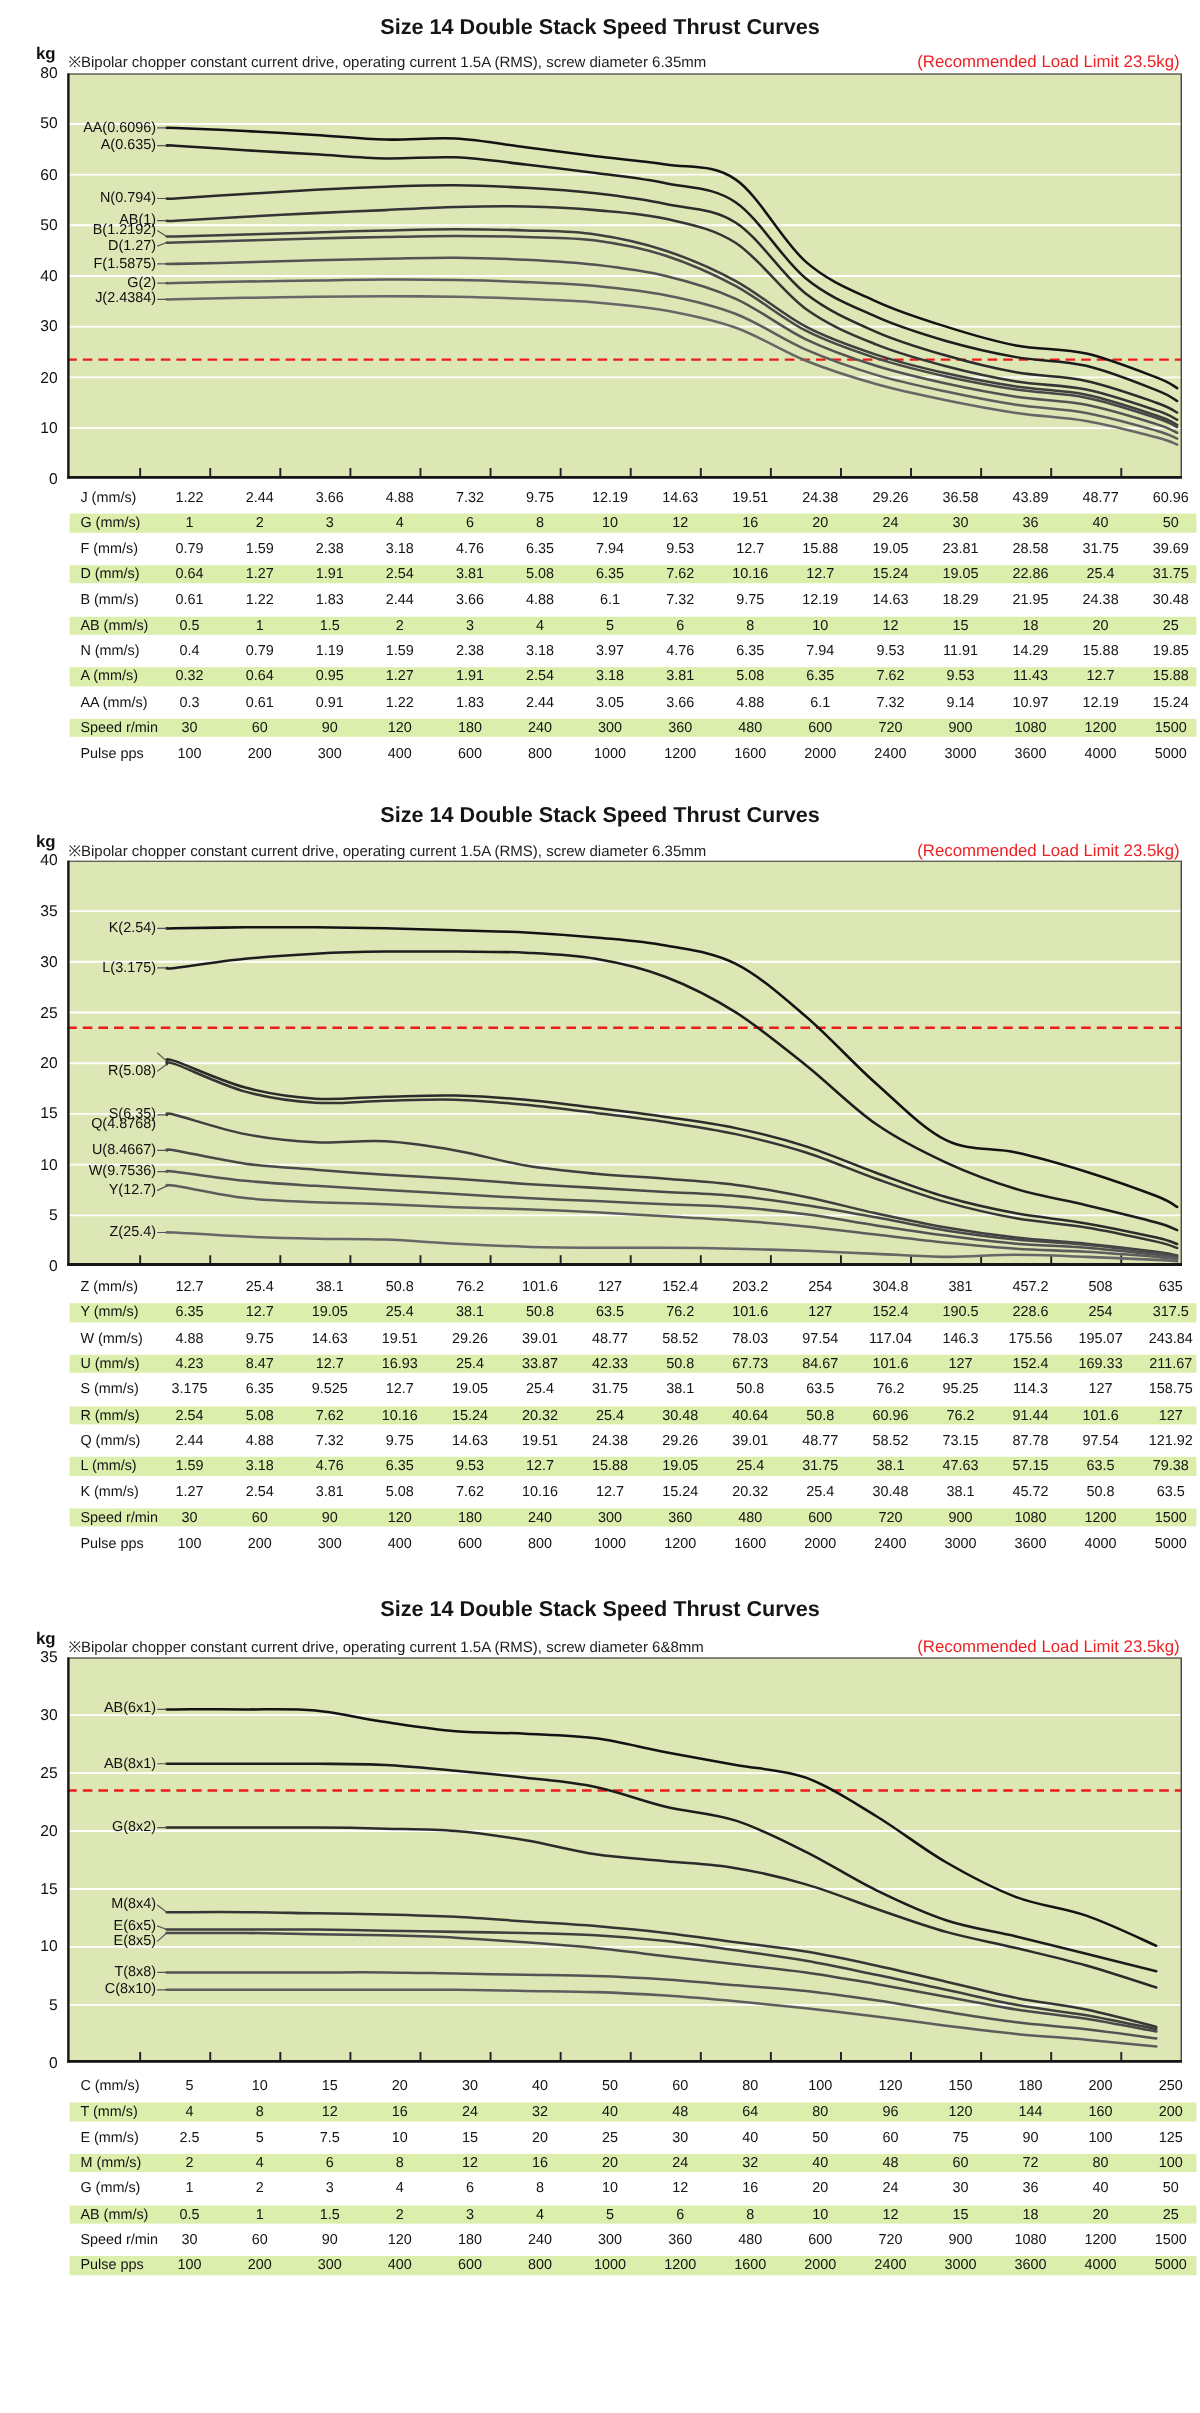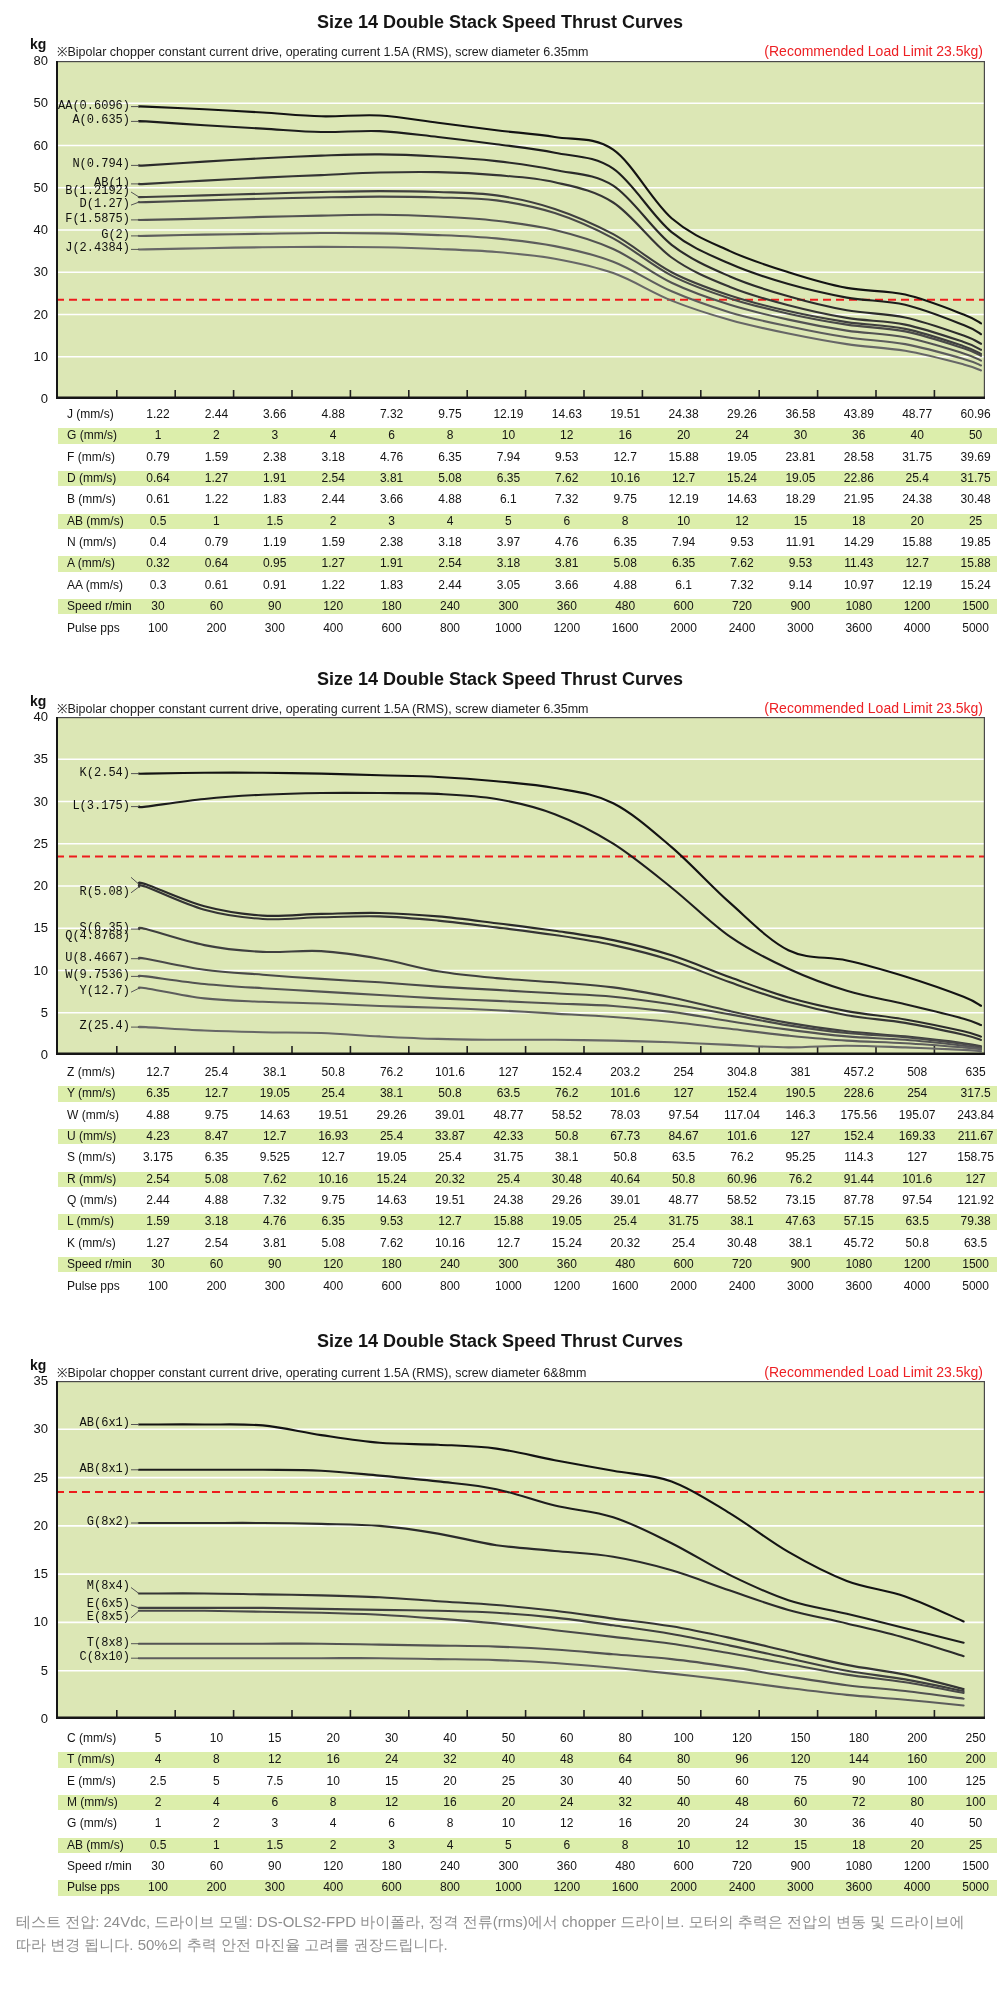--- a/index.html
+++ b/index.html
@@ -7,21 +7,21 @@
   body{font-family:"Liberation Sans", sans-serif; color:#141414;}
   #page{position:relative;width:1000px;height:2011px;background:#fff;overflow:hidden;}
   .chart-section{position:absolute;inset:0;pointer-events:none;}
   .c-title{position:absolute;left:0;width:1000px;text-align:center;font-size:18px;font-weight:600;color:#151515;}
   .kg-label{position:absolute;left:30px;font-size:14px;font-weight:bold;color:#111;}
   .subtitle{position:absolute;left:57px;font-size:12.5px;color:#1d1d1d;}
   .limit{position:absolute;right:17px;font-size:14px;color:#ed2024;}
   .ylab{position:absolute;left:0;width:48px;text-align:right;font-size:13px;color:#111;}
   .plot{position:absolute;left:56px;width:929px;height:338px;}
   .plot svg{position:absolute;left:0;top:0;}
-  .clab{position:absolute;left:0;width:74px;text-align:right;font-size:12px;color:#101010;white-space:nowrap;font-family:Liberation Mono, monospace;}
+  .clab{position:absolute;left:0;width:74px;text-align:right;font-size:12px;color:#101010;white-space:nowrap;}
   .dtable{position:absolute;left:58px;width:939px;}
   .trow{position:absolute;left:0;width:939px;height:21.35px;}
   .band{position:absolute;left:0;right:0;top:3px;bottom:3px;}
   .tlab{position:absolute;left:9px;top:0;line-height:21.35px;font-size:12px;white-space:nowrap;}
   .tval{position:absolute;top:0;width:58px;line-height:21.35px;font-size:12px;text-align:center;}
   footer{position:absolute;left:16px;top:1903px;width:960px;}
   footer h3{margin:0;font-size:17px;font-weight:bold;color:#111;}
   footer p{margin:8px 0 0 0;font-size:15px;line-height:1.5;color:#8f8f8f;}
 </style>
 </head>
@@ -796,15 +796,14 @@
           <span class="tval" style="left: 596.6px;">2000</span>
           <span class="tval" style="left: 655px;">2400</span>
           <span class="tval" style="left: 713.4px;">3000</span>
           <span class="tval" style="left: 771.8px;">3600</span>
           <span class="tval" style="left: 830.2px;">4000</span>
           <span class="tval" style="left: 888.6px;">5000</span>
         </div>
       </div>
     </section>
   <footer>
-    <p>테스트 전압: 24Vdc, 드라이브 모델: DS-OLS2-FPD 바이폴라, 정격 전류(rms)에서 chopper 드라이브. 모터의 추력은 전압의 변동 및 드라이브에 따라 변경 됩니다. 50%의 추력 안전 마진율 고려를 권장드립니다.</p>
   </footer>
 </div>
 
 </body></html>

